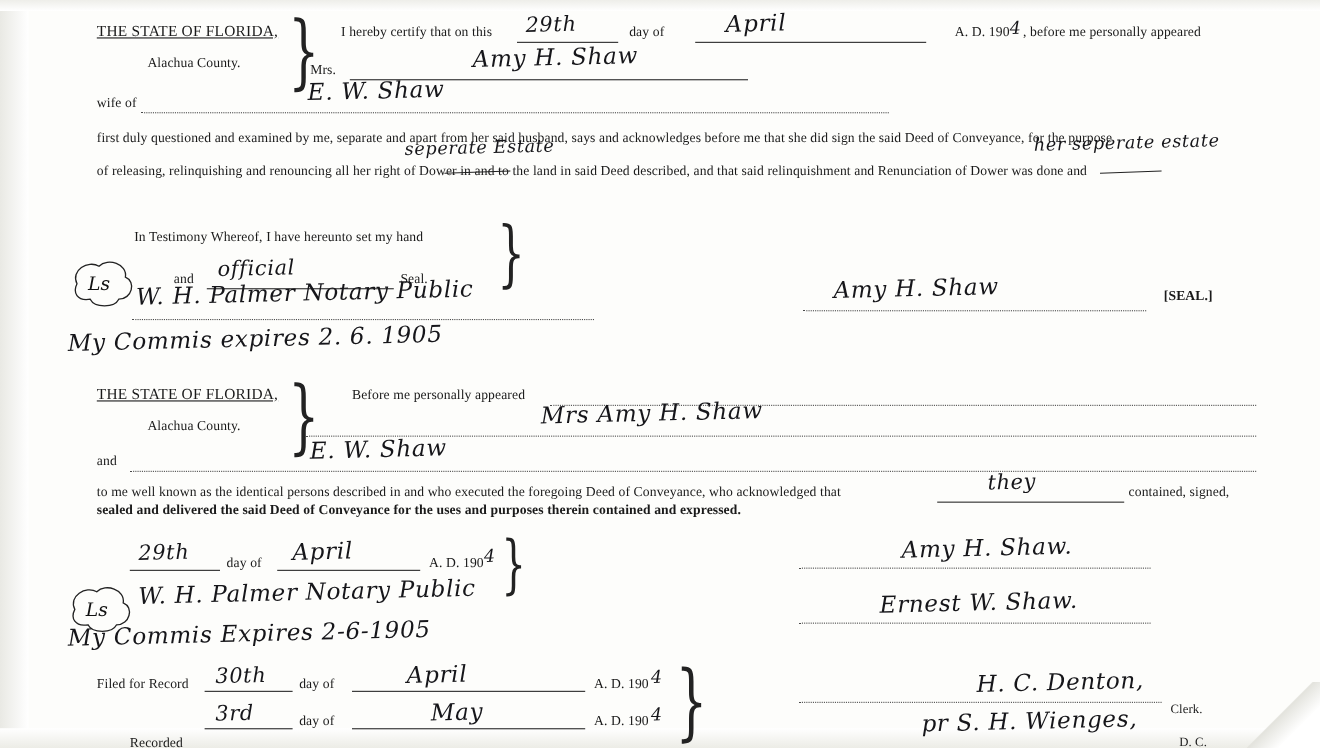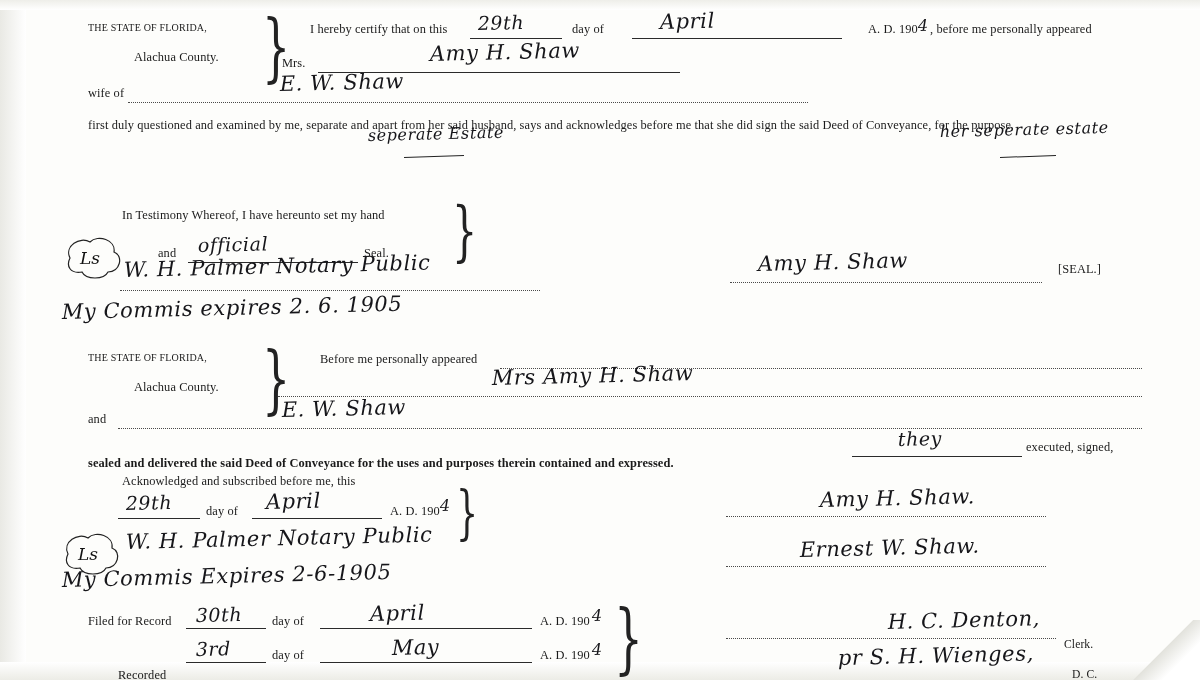--- a/index.html
+++ b/index.html
@@ -25,21 +25,21 @@
   .abs{position:absolute;white-space:nowrap;}
 
   
   .pr{
     font-family:"Liberation Serif", serif;
     font-size:12.4px;
     letter-spacing:.1px;
     color:#1a1a1a;
   }
   .pr-sm{font-size:11.6px;}
-  .caps{font-size:10px;letter-spacing:.2px;}
+  .caps{font-size:14px;letter-spacing:.2px;text-decoration:underline;}
 
   
   .hw{
     font-family:"DejaVu Serif", serif;
     font-style:italic;
     color:#16161a;
     transform:rotate(-1.4deg);
     transform-origin:left bottom;
     font-size:19px;
     letter-spacing:.6px;
@@ -98,20 +98,21 @@
 
   <div class="abs pr" style="left:88px;top:86px;">wife of</div>
   <div class="rule-dot" style="left:128px;top:102px;width:680px;"></div>
   <div class="abs hw hw-lg" style="left:280px;top:72px;">E. W. Shaw</div>
 
   <div class="abs pr" style="left:88px;top:118px;">first duly questioned and examined by me, separate and apart from her said husband, says and acknowledges before me that she did sign the said Deed of Conveyance, for the purpose</div>
 
   <div class="abs hw hw-sm" style="left:368px;top:126px;">seperate Estate</div>
   <div class="abs hw hw-sm" style="left:940px;top:122px;">her seperate estate</div>
 
+  <div class="abs pr" style="left:88px;top:148px;">of releasing, relinquishing and renouncing all her right of Dower in and to the land in said Deed described, and that said relinquishment and  Renunciation of Dower was done and</div>
   <div class="strike" style="left:404px;top:156px;width:60px;"></div>
   <div class="strike" style="left:1000px;top:156px;width:56px;"></div>
 
 
   <div class="abs pr" style="left:122px;top:208px;">In Testimony Whereof, I have hereunto set my hand</div>
   <div class="brace" style="left:452px;top:198px;font-size:66px;">}</div>
 
   <div class="abs pr" style="left:158px;top:246px;">and</div>
   <div class="rule" style="left:188px;top:262px;width:170px;"></div>
   <div class="abs hw" style="left:198px;top:234px;">official</div>
@@ -123,42 +124,42 @@
       <text x="20" y="32" font-family="DejaVu Serif" font-style="italic" font-size="17" fill="#111">Ls</text>
     </svg>
   </div>
 
   <div class="rule-dot" style="left:120px;top:290px;width:420px;"></div>
   <div class="abs hw hw-lg" style="left:124px;top:258px;">W. H. Palmer  Notary Public</div>
   <div class="abs hw hw-lg" style="left:62px;top:300px;">My Commis expires 2. 6. 1905</div>
 
   <div class="rule-dot" style="left:730px;top:282px;width:312px;"></div>
   <div class="abs hw hw-lg" style="left:758px;top:252px;">Amy H. Shaw</div>
-  <div class="abs pr" style="left:1058px;top:262px;">[SEAL.]</div>
+  <div class="abs pr" style="left:1058px;top:262px;font-weight:bold;">[SEAL.]</div>
 
   <div class="abs pr caps" style="left:88px;top:352px;">THE STATE OF FLORIDA,</div>
   <div class="abs pr" style="left:134px;top:380px;">Alachua County.</div>
   <div class="brace brace-tall" style="left:262px;top:342px;">}</div>
 
   <div class="abs pr" style="left:320px;top:352px;">Before me personally appeared</div>
   <div class="rule-dot" style="left:500px;top:368px;width:642px;"></div>
 
   <div class="rule-dot" style="left:278px;top:396px;width:864px;"></div>
   <div class="abs hw hw-lg" style="left:492px;top:366px;">Mrs  Amy H. Shaw</div>
 
   <div class="abs pr" style="left:88px;top:412px;">and</div>
   <div class="rule-dot" style="left:118px;top:428px;width:1024px;"></div>
   <div class="abs hw hw-lg" style="left:282px;top:398px;">E. W. Shaw</div>
 
+  <div class="abs pr" style="left:88px;top:440px;">to me well known as the identical persons described in and who executed the foregoing Deed of Conveyance, who acknowledged that</div>
   <div class="rule" style="left:852px;top:456px;width:170px;"></div>
   <div class="abs hw" style="left:898px;top:428px;">they</div>
-  <div class="abs pr" style="left:1026px;top:440px;">executed, signed,</div>
+  <div class="abs pr" style="left:1026px;top:440px;">contained, signed,</div>
   <div class="abs pr" style="left:88px;top:456px;font-weight:bold;">sealed and delivered the said Deed of Conveyance for the uses and purposes therein contained and  expressed.</div>
 
-  <div class="abs pr" style="left:122px;top:474px;">Acknowledged and subscribed before me, this</div>
 
   <div class="rule" style="left:118px;top:518px;width:82px;"></div>
   <div class="abs hw" style="left:126px;top:492px;">29th</div>
   <div class="abs pr" style="left:206px;top:504px;">day of</div>
   <div class="rule" style="left:252px;top:518px;width:130px;"></div>
   <div class="abs hw hw-lg" style="left:266px;top:490px;">April</div>
   <div class="abs pr" style="left:390px;top:504px;">A. D. 190</div>
   <div class="abs hw hw-sm" style="left:440px;top:496px;">4</div>
   <div class="brace" style="left:456px;top:484px;font-size:58px;">}</div>
 

